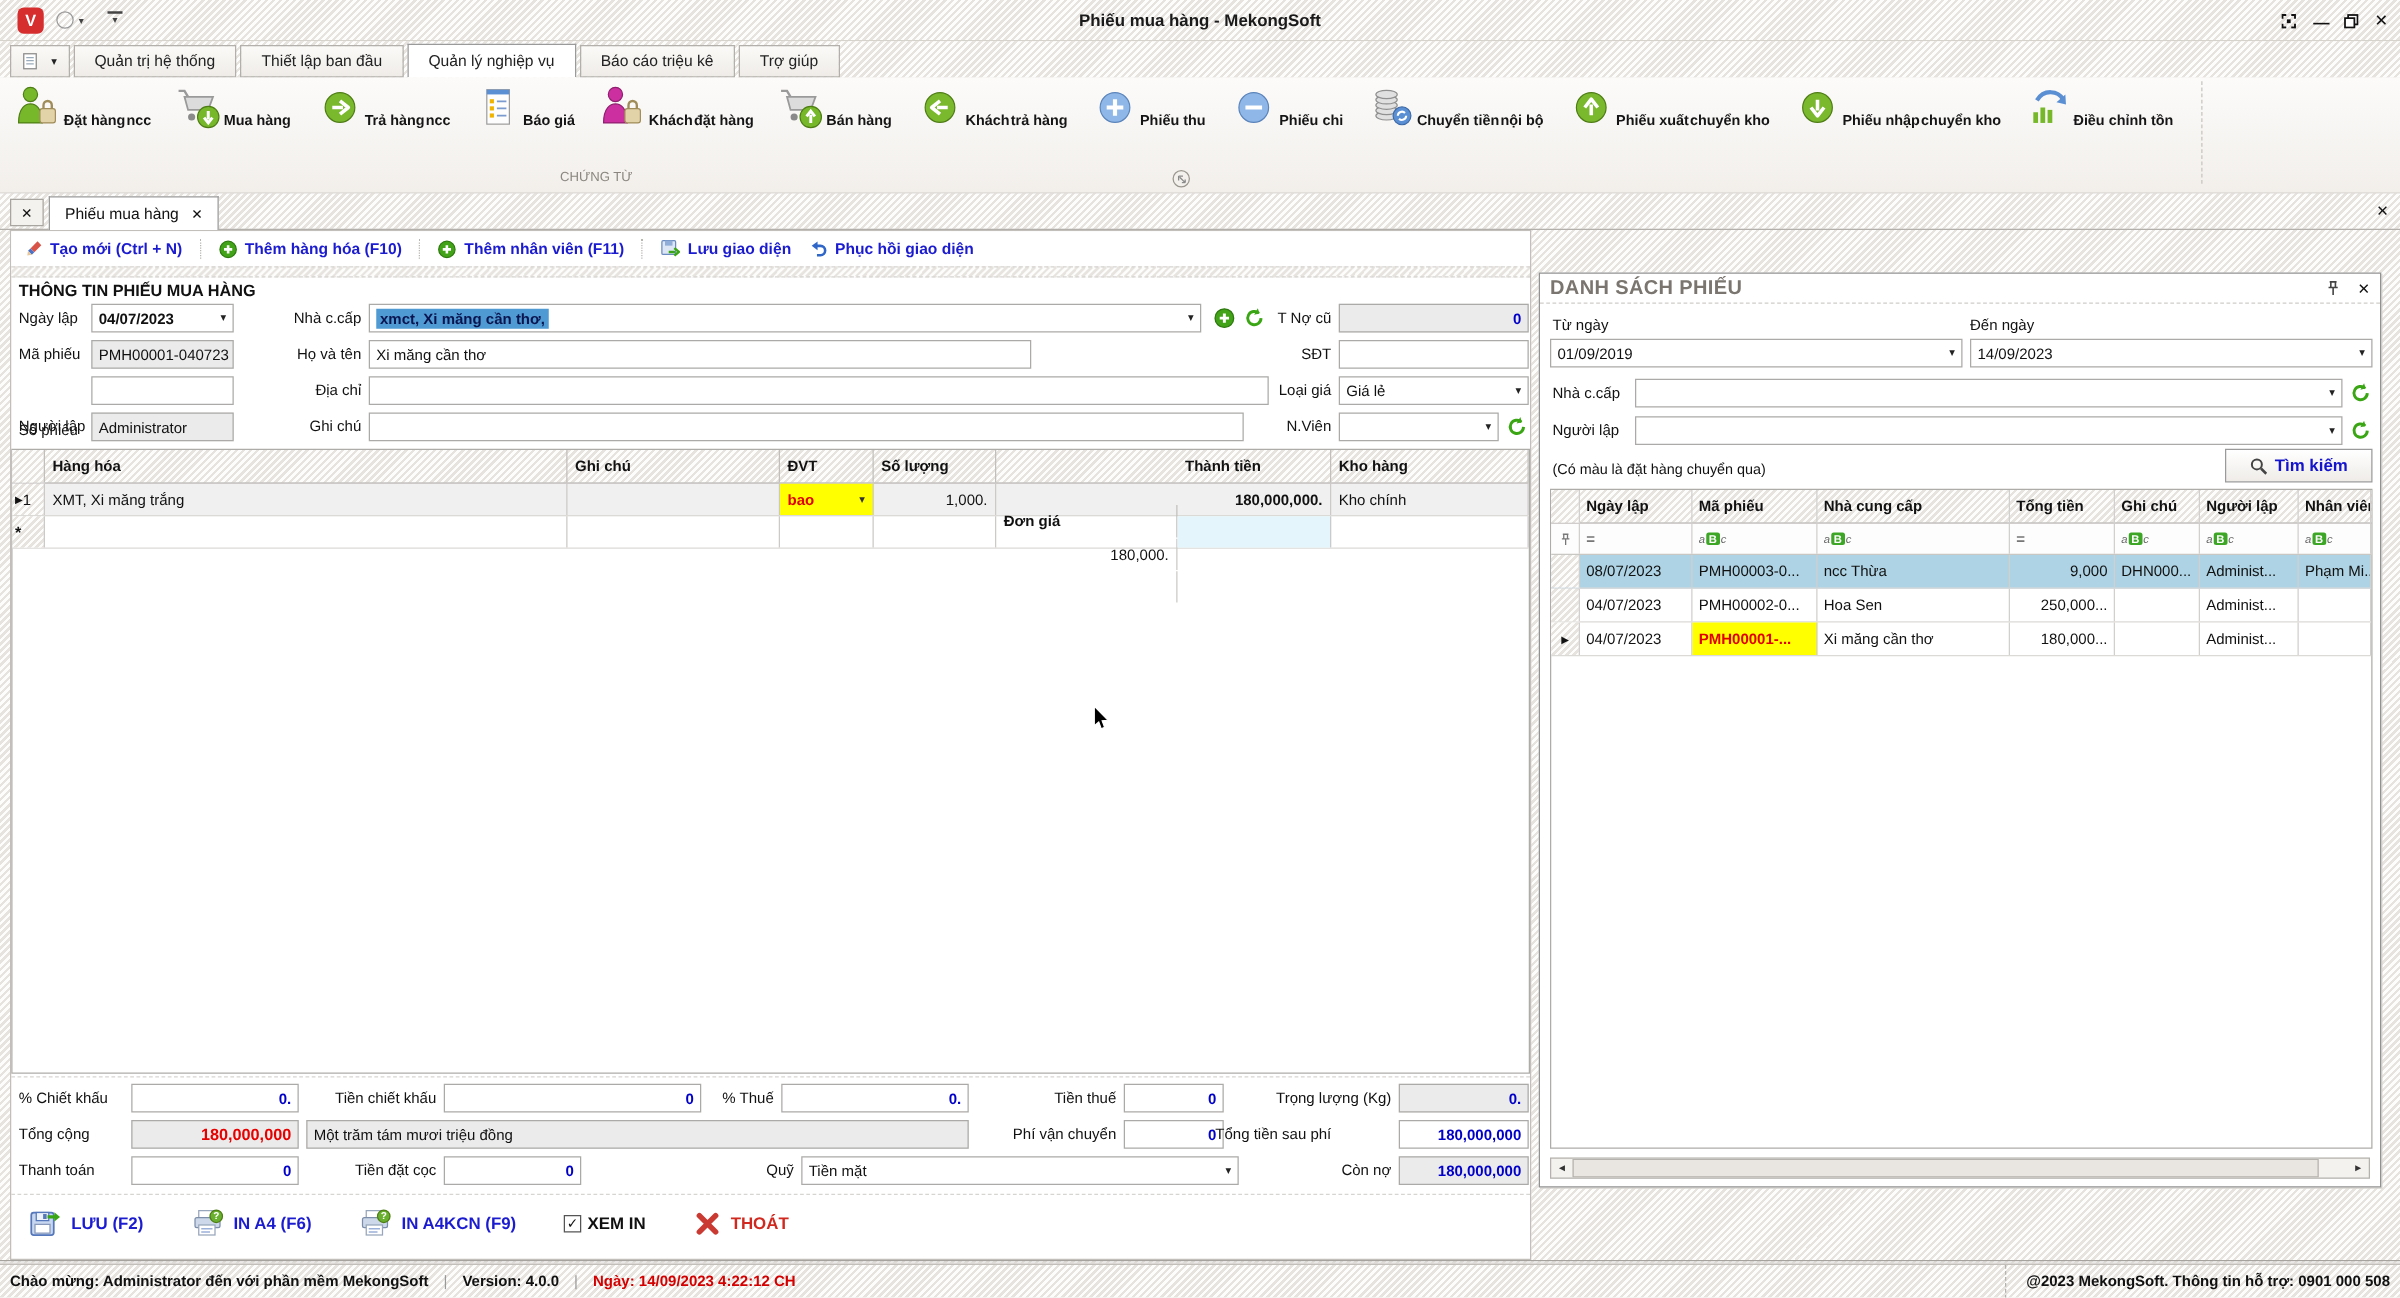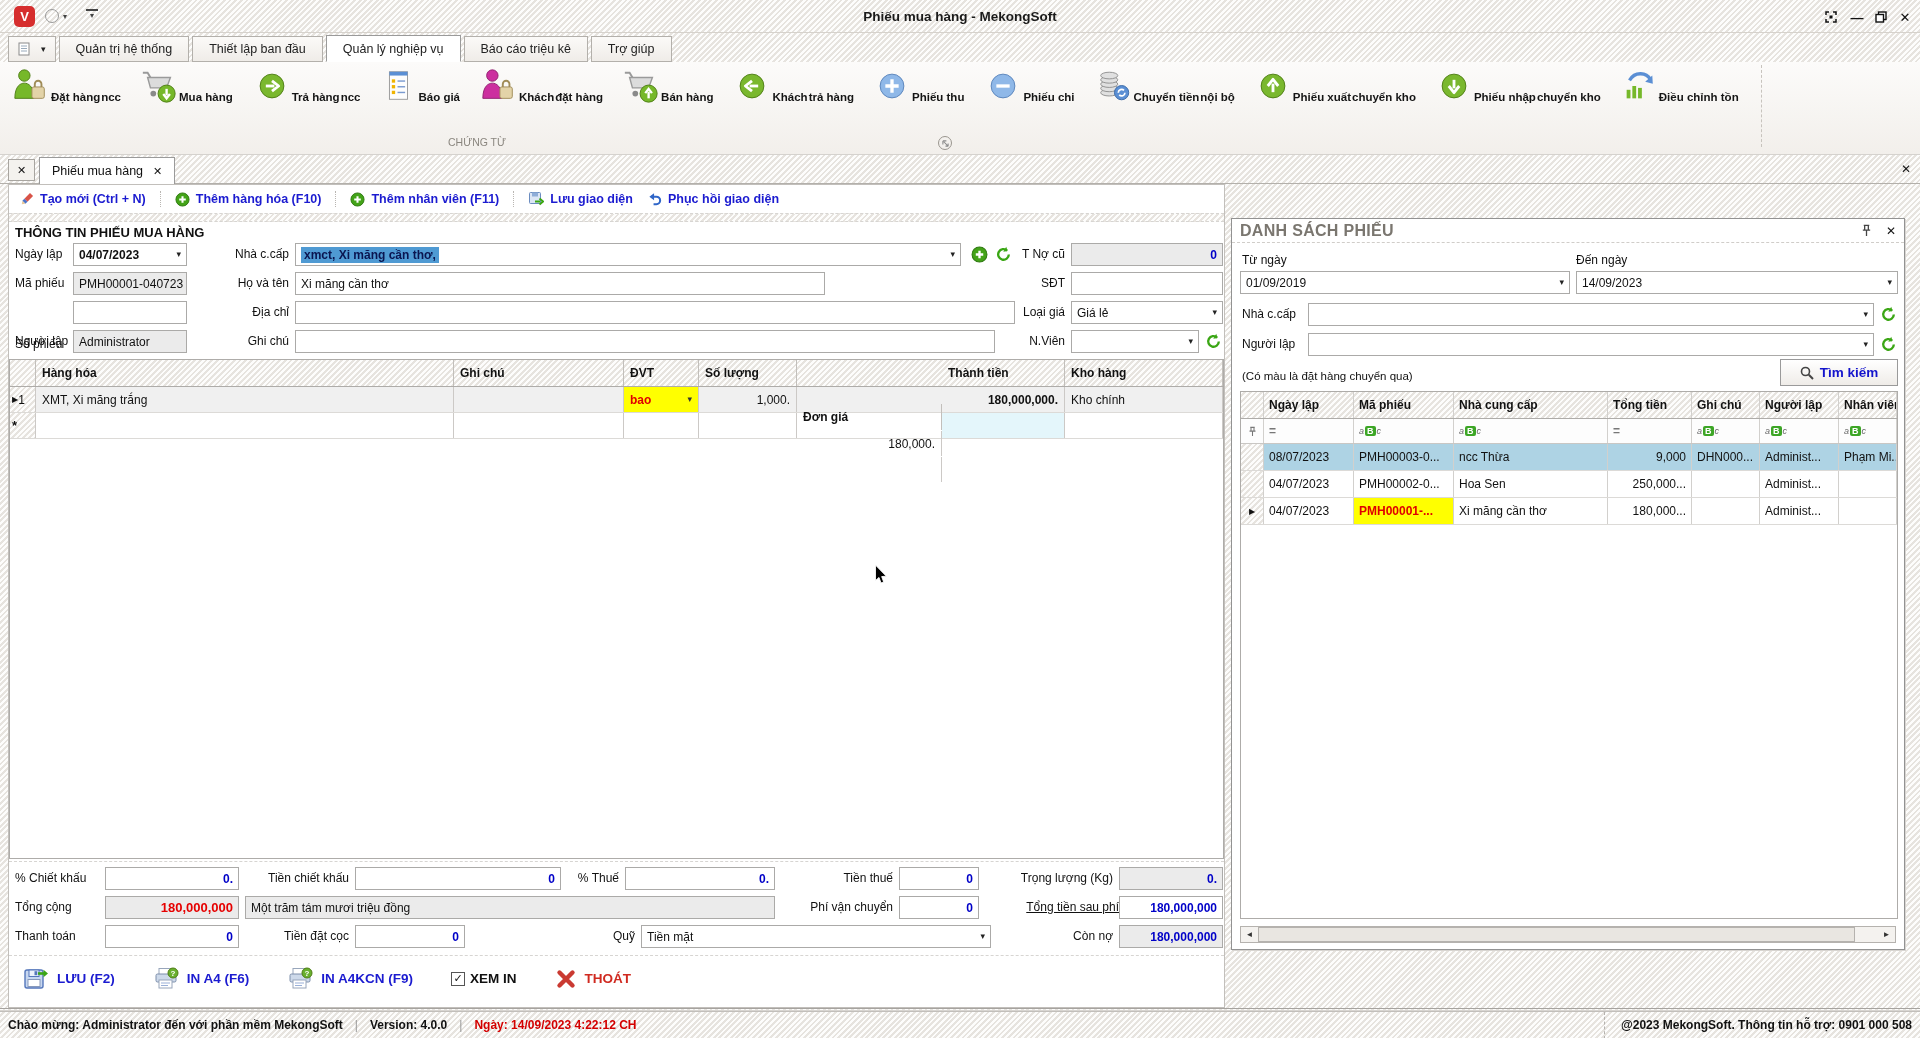--- a/index.html
+++ b/index.html
@@ -536,21 +536,21 @@
     <div class="field ro redv" style="left:96px;top:711px;width:134px;">
         <span>180,000,000</span>
       </div>
     <div class="field ro" style="left:236px;top:711px;width:530px;">
         <span>Một trăm tám mươi triệu đồng</span>
       </div>
     <span class="lbl r" style="left:774px;top:711px;width:110px;">Phí vận chuyển</span>
     <div class="field numv" style="left:890px;top:711px;width:80px;">
         <span>0</span>
       </div>
-    <span class="lbl r" style="left:972px;top:711px;width:138px;text-decoration:underline;">Tổng tiền sau phí</span>
+    <span class="lbl r" style="left:918px;top:711px;width:138px;">Tổng tiền sau phí</span>
     <div class="field numv" style="left:1110px;top:711px;width:104px;">
         <span>180,000,000</span>
       </div>
 
     <span class="lbl" style="left:6px;top:740px;">Thanh toán</span>
     <div class="field numv" style="left:96px;top:740px;width:134px;">
         <span>0</span>
       </div>
     <span class="lbl r" style="left:236px;top:740px;width:104px;">Tiền đặt cọc</span>
     <div class="field numv" style="left:346px;top:740px;width:110px;">

